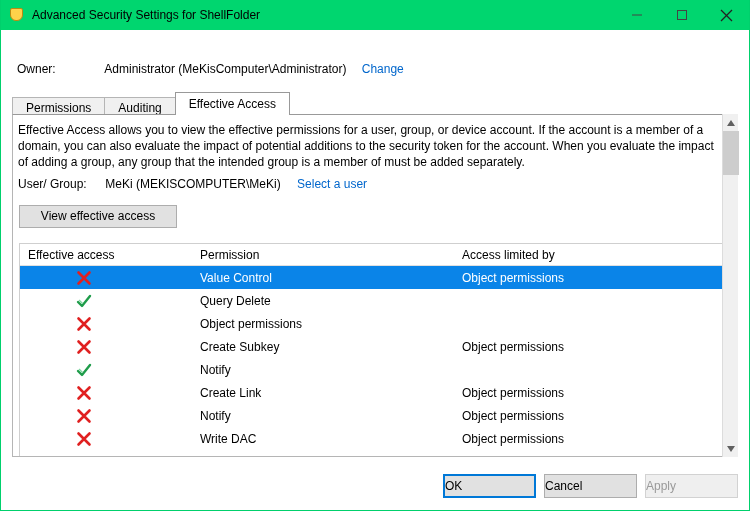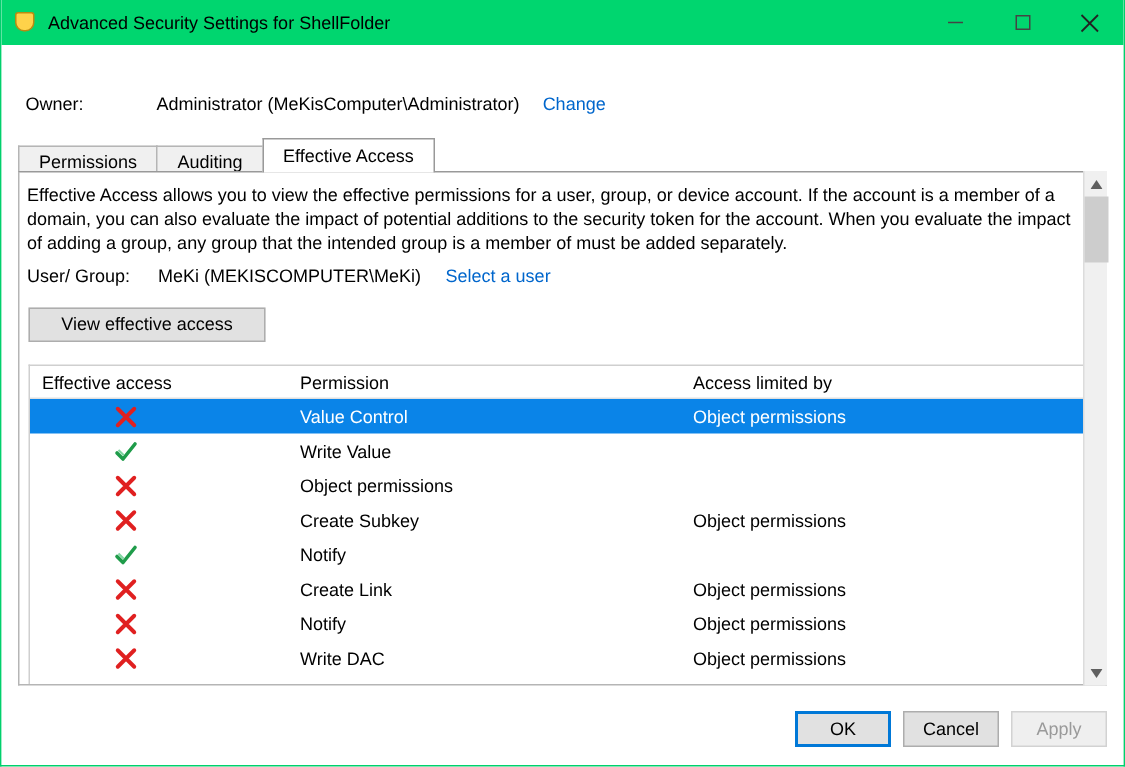--- a/index.html
+++ b/index.html
@@ -270,28 +270,28 @@
   }
   
   .footer {
     position: absolute;
     right: 11px;
     bottom: 12px;
     display: flex;
     gap: 8px;
   }
   .btn {
-    width: 64px;
+    width: 93px;
     height: 24px;
     font-size: 12px;
     font-family: "Liberation Sans", sans-serif;
     background: #e1e1e1;
     border: 1px solid #adadad;
     box-sizing: border-box;
-    text-align: center;
+    text-align: left;
     line-height: 22px;
     color: #000;
     cursor: default;
   }
   .btn.default {
     background: #e1e1e1;
     border: 2px solid #0078d7;
     line-height: 20px;
   }
   .btn.disabled {
@@ -372,21 +372,21 @@
           <div class="td td-limit">Object permissions</div>
         </div>
 
         <div class="trow">
           <div class="td td-icon">
             <svg class="ico" viewBox="0 0 16 16">
                 <path d="M2 9 L6 13 L14 3" stroke="#1f9c4a" stroke-width="2.4" fill="none" stroke-linecap="round" stroke-linejoin="round"></path>
                 <path d="M3 7 L6.5 10.5" stroke="#7fd6a0" stroke-width="1.4" fill="none"></path>
               </svg>
           </div>
-          <div class="td td-perm">Write Value</div>
+          <div class="td td-perm">Query Delete</div>
           <div class="td td-limit"></div>
         </div>
 
         <div class="trow">
           <div class="td td-icon">
             <svg class="ico" viewBox="0 0 16 16">
                 <path d="M2.5 2.5 L13.5 13.5 M13.5 2.5 L2.5 13.5" stroke="#e02020" stroke-width="2.6" stroke-linecap="round"></path>
               </svg>
           </div>
           <div class="td td-limit">Object permissions</div>

